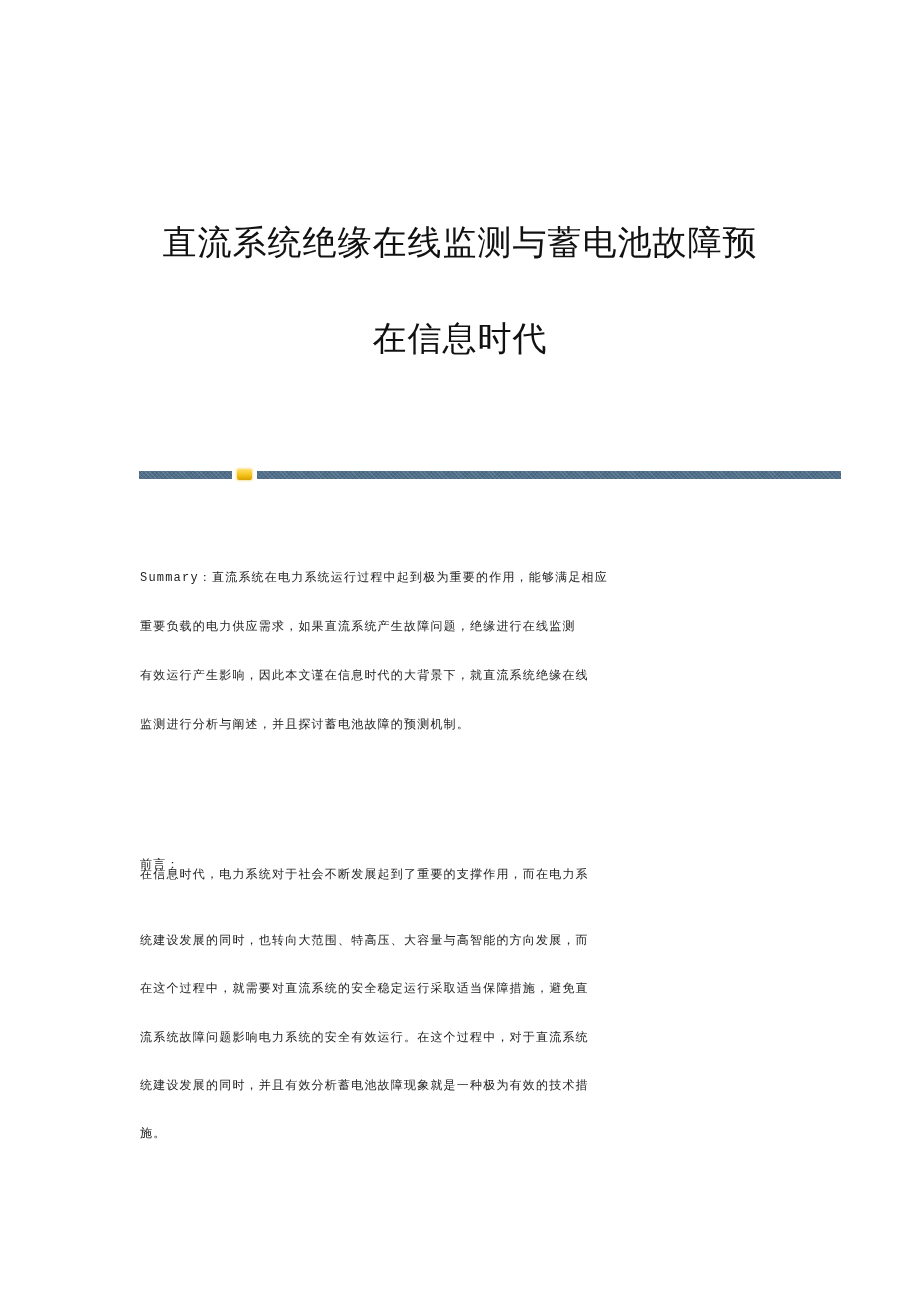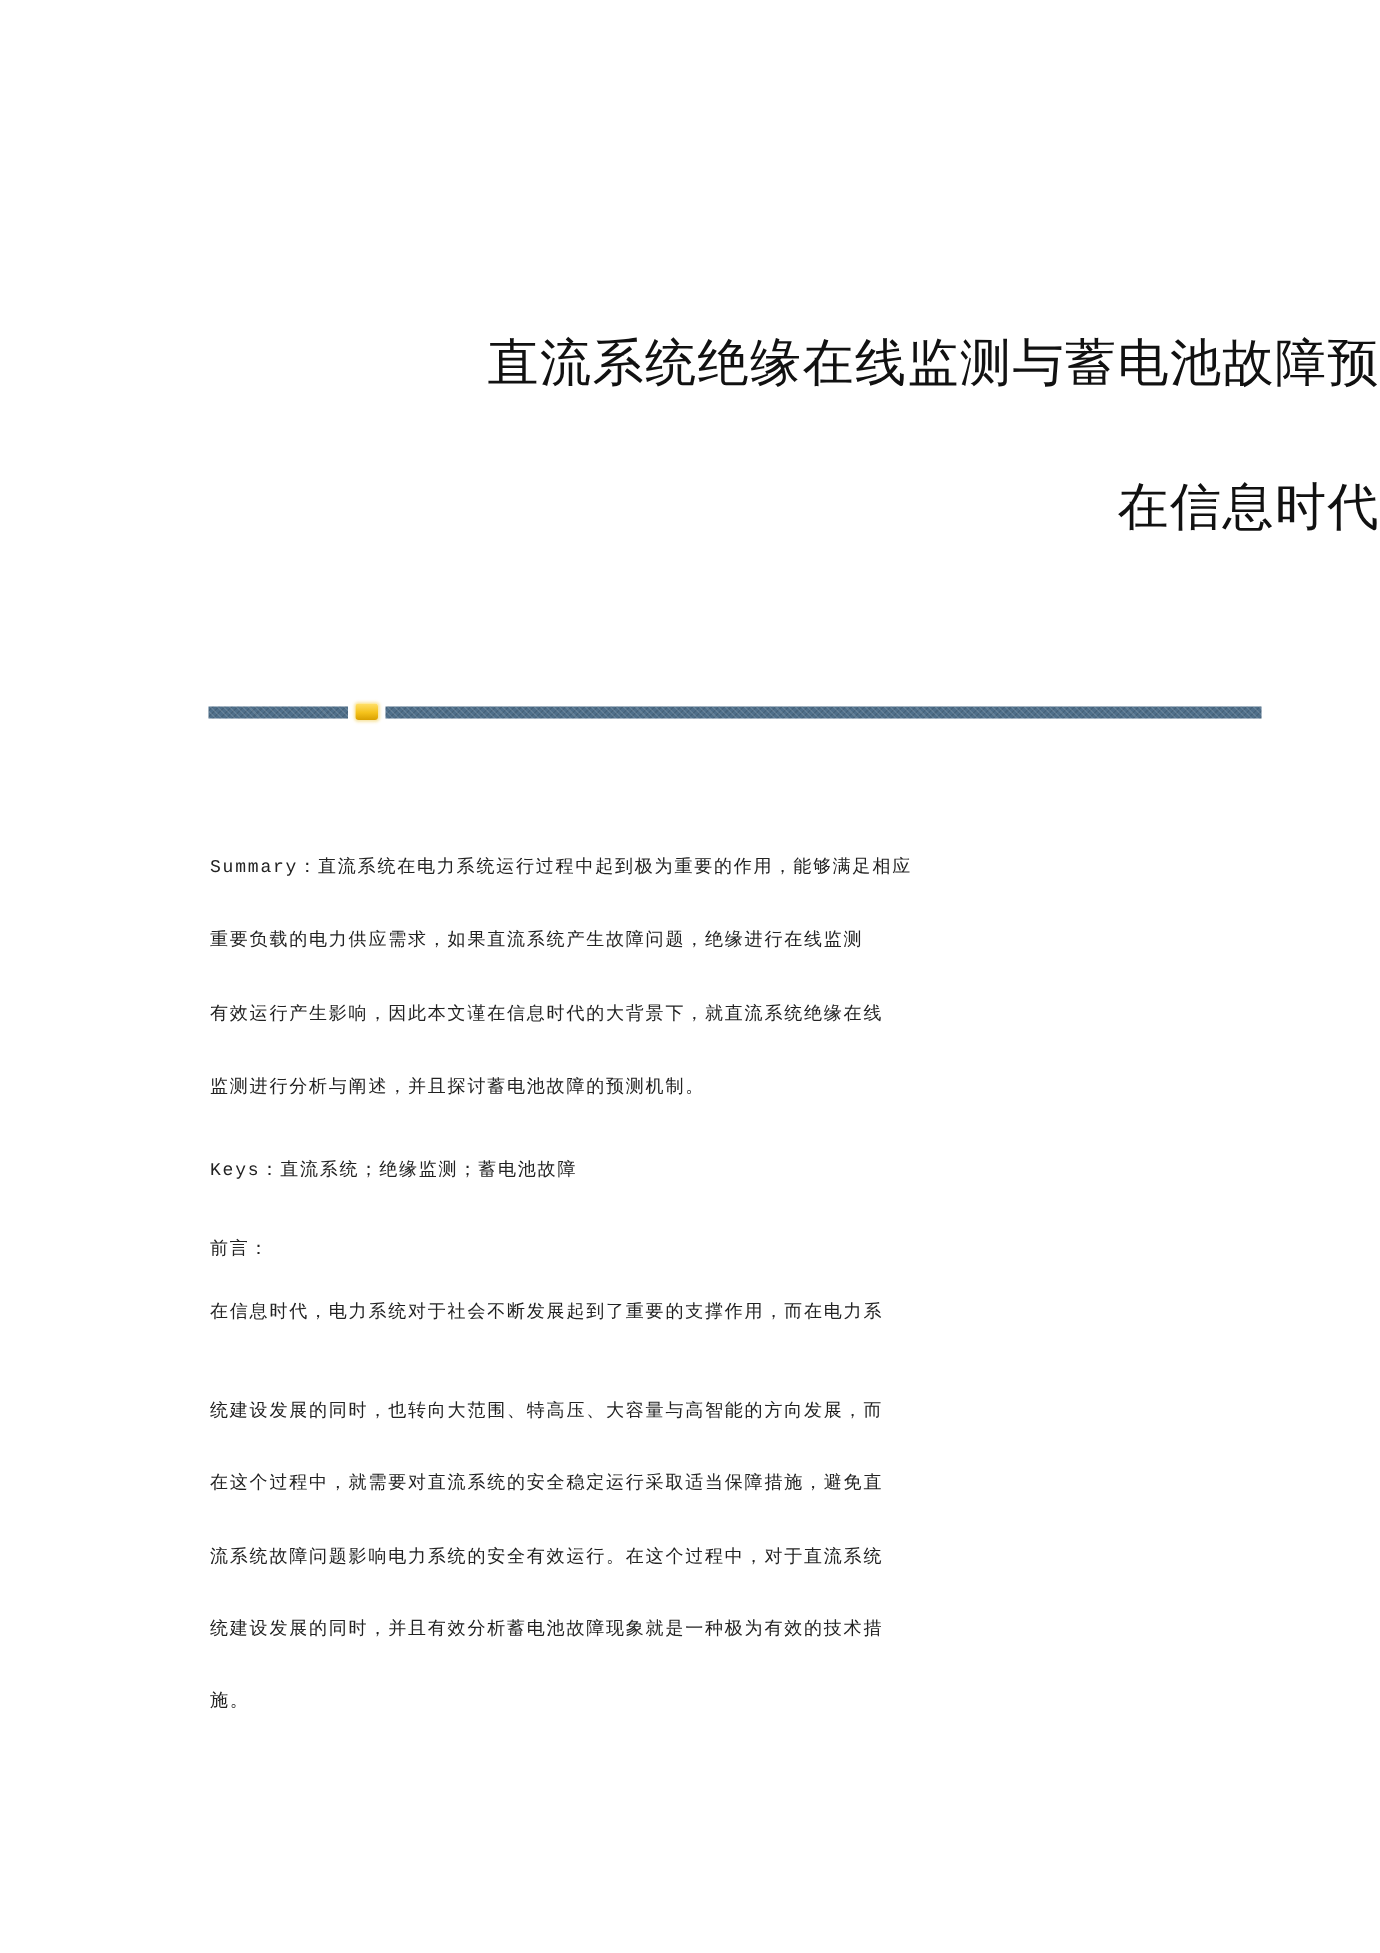--- a/index.html
+++ b/index.html
@@ -17,21 +17,21 @@
     .page {
       position: absolute;
       left: 0; top: 0;
       width: 920px; height: 1302px;
       background: #ffffff;
     }
     .title-line {
       position: absolute;
       left: 0;
       width: 920px;
-      text-align: right;
+      text-align: center;
       font-family: "DejaVu Serif", "Liberation Serif", serif;
       font-size: 34px;
       line-height: 40px;
       font-weight: normal;
       color: #111111;
       letter-spacing: 1px;
       white-space: nowrap;
     }
     .title-line-1 { top: 222px; }
     .title-line-2 { top: 318px; }
@@ -90,23 +90,22 @@
 
   <div class="body-text" style="top:0;height:1302px;">
 
     <div>
       <div class="line" style="top:566px;">Summary：直流系统在电力系统运行过程中起到极为重要的作用，能够满足相应</div>
       <div class="line" style="top:615px;">重要负载的电力供应需求，如果直流系统产生故障问题，绝缘进行在线监测</div>
       <div class="line" style="top:664px;">有效运行产生影响，因此本文谨在信息时代的大背景下，就直流系统绝缘在线</div>
       <div class="line" style="top:713px;">监测进行分析与阐述，并且探讨蓄电池故障的预测机制。</div>
     </div>
 
-    <div class="line" style="top:768px;">Keys：直流系统；绝缘监测；蓄电池故障</div>
 
-    <div class="line" style="top:821px;">前言：</div>
+    <div class="line" style="top:853px;">前言：</div>
 
     <div>
       <div class="line" style="top:863px;">在信息时代，电力系统对于社会不断发展起到了重要的支撑作用，而在电力系</div>
       <div class="line" style="top:929px;">统建设发展的同时，也转向大范围、特高压、大容量与高智能的方向发展，而</div>
       <div class="line" style="top:977px;">在这个过程中，就需要对直流系统的安全稳定运行采取适当保障措施，避免直</div>
       <div class="line" style="top:1026px;">流系统故障问题影响电力系统的安全有效运行。在这个过程中，对于直流系统</div>
       <div class="line" style="top:1074px;">统建设发展的同时，并且有效分析蓄电池故障现象就是一种极为有效的技术措</div>
       <div class="line" style="top:1122px;">施。</div>
     </div>
 

